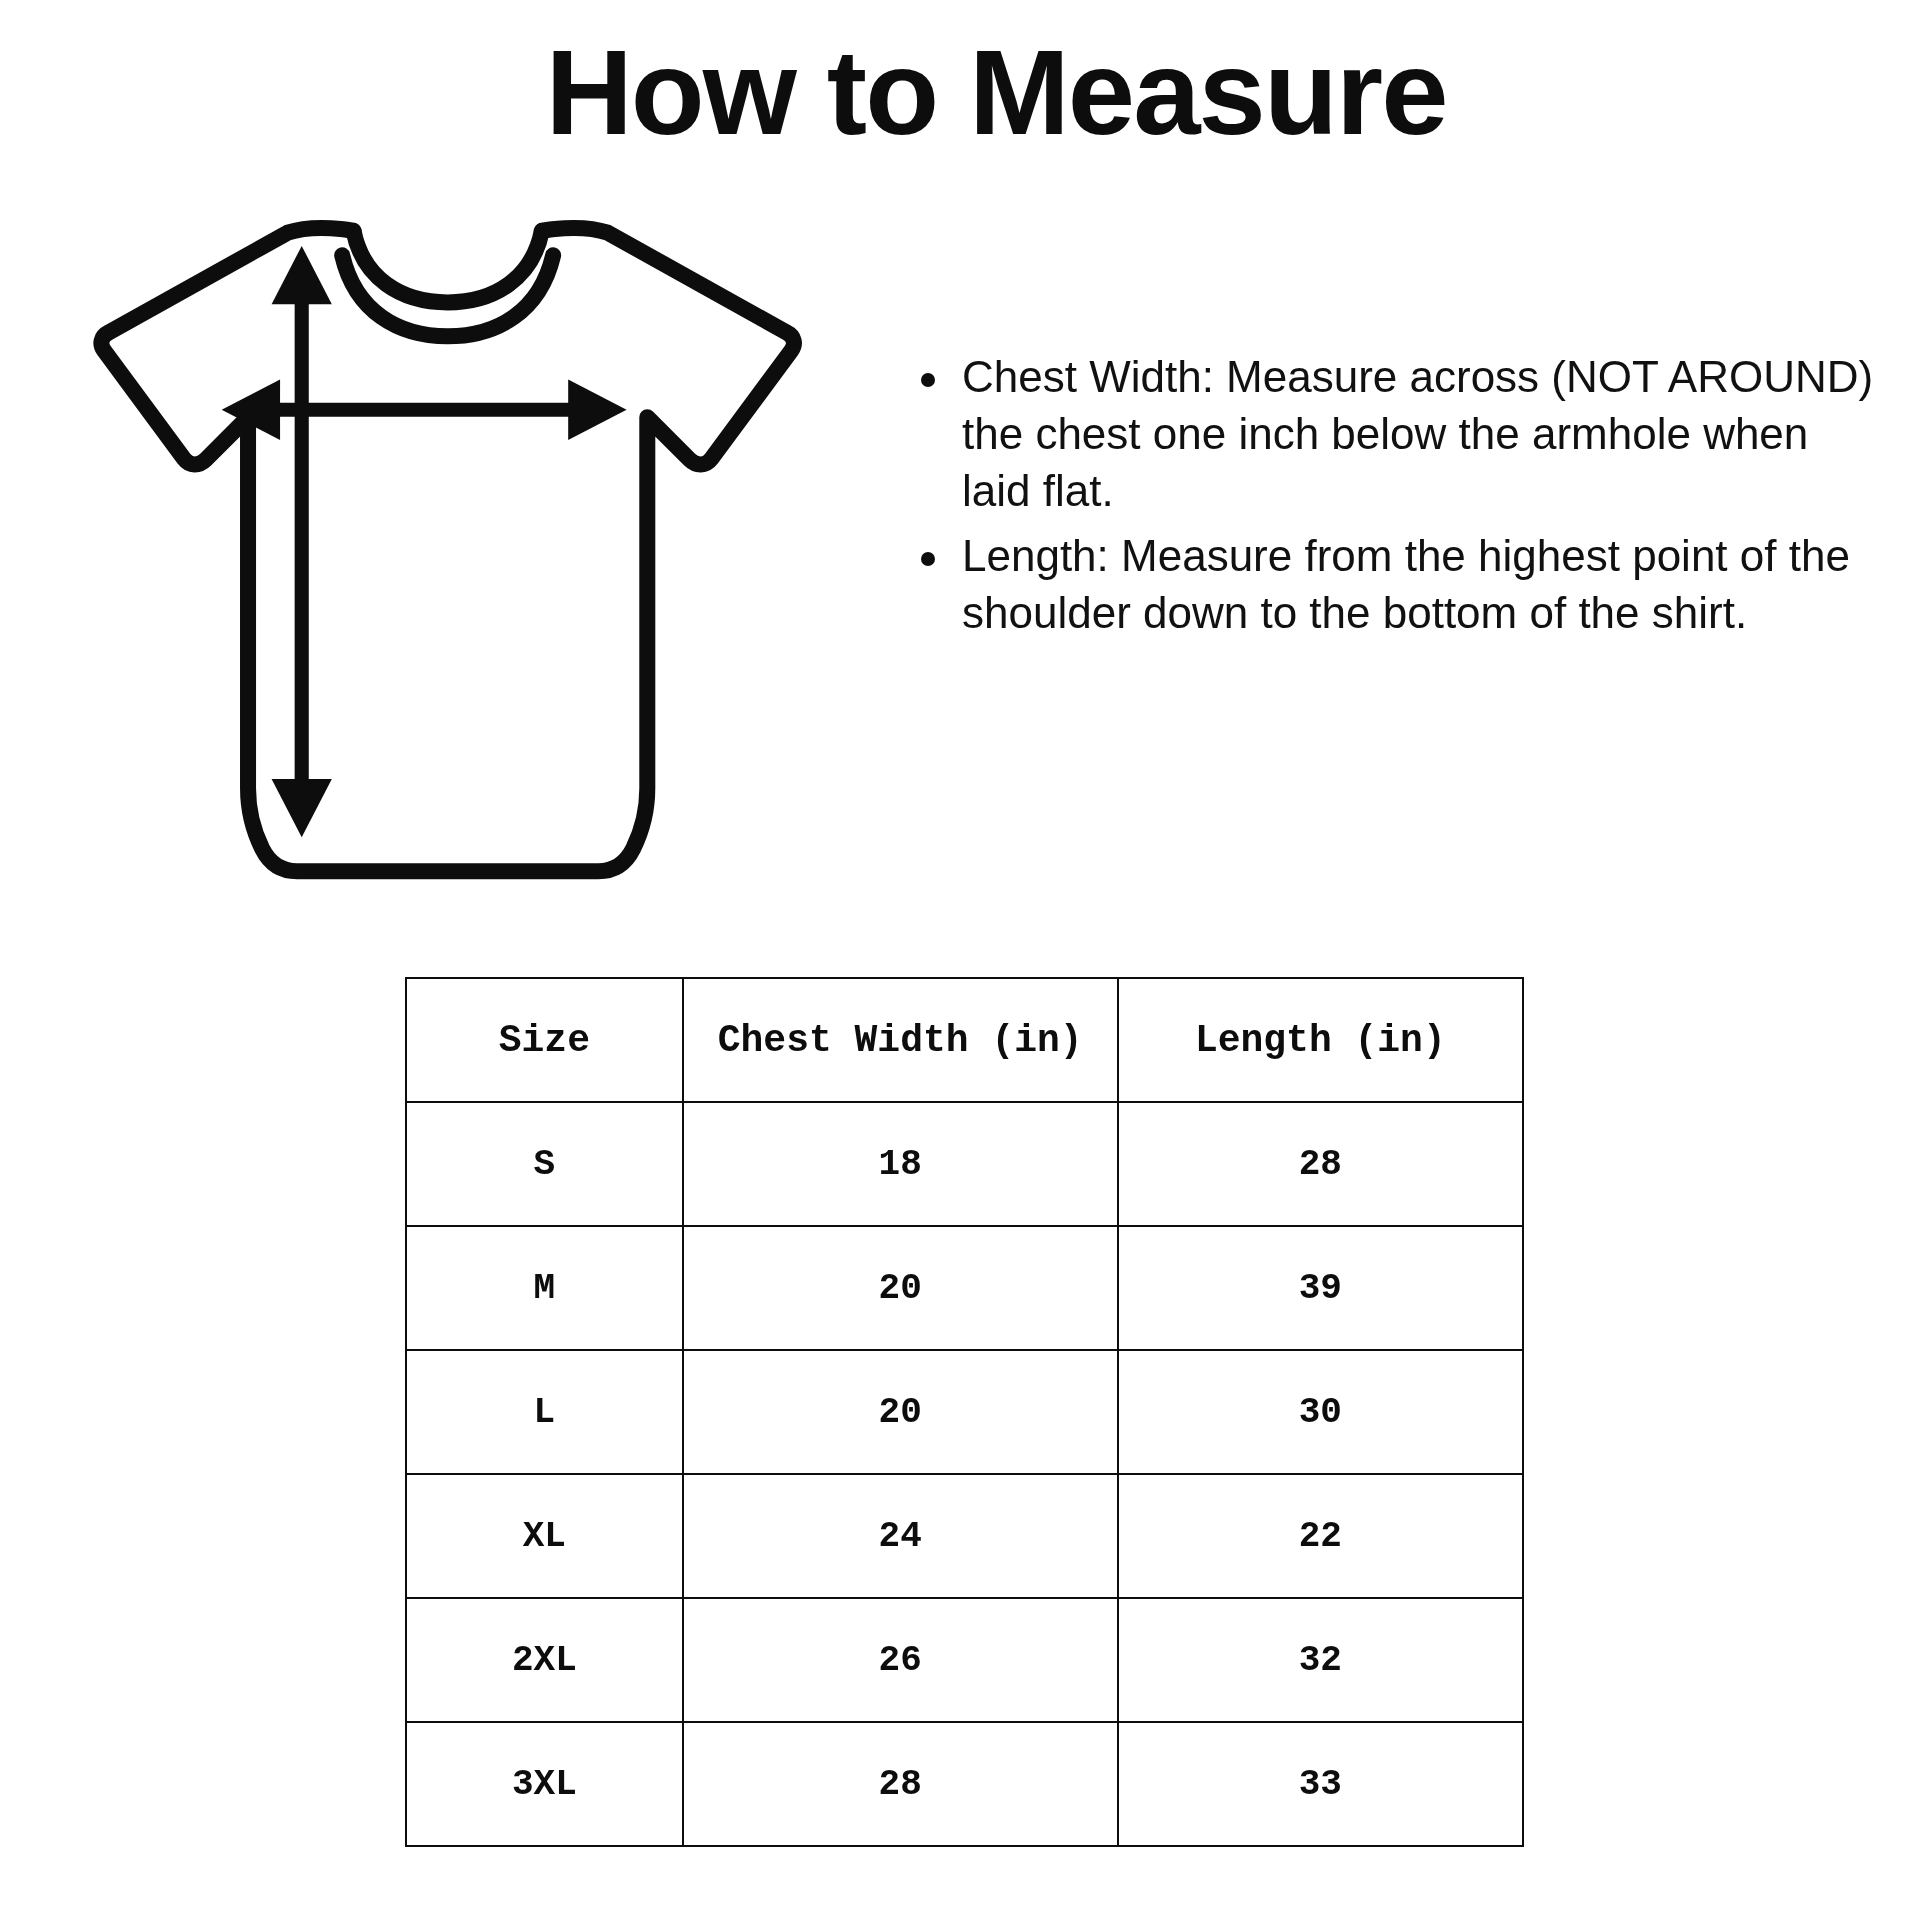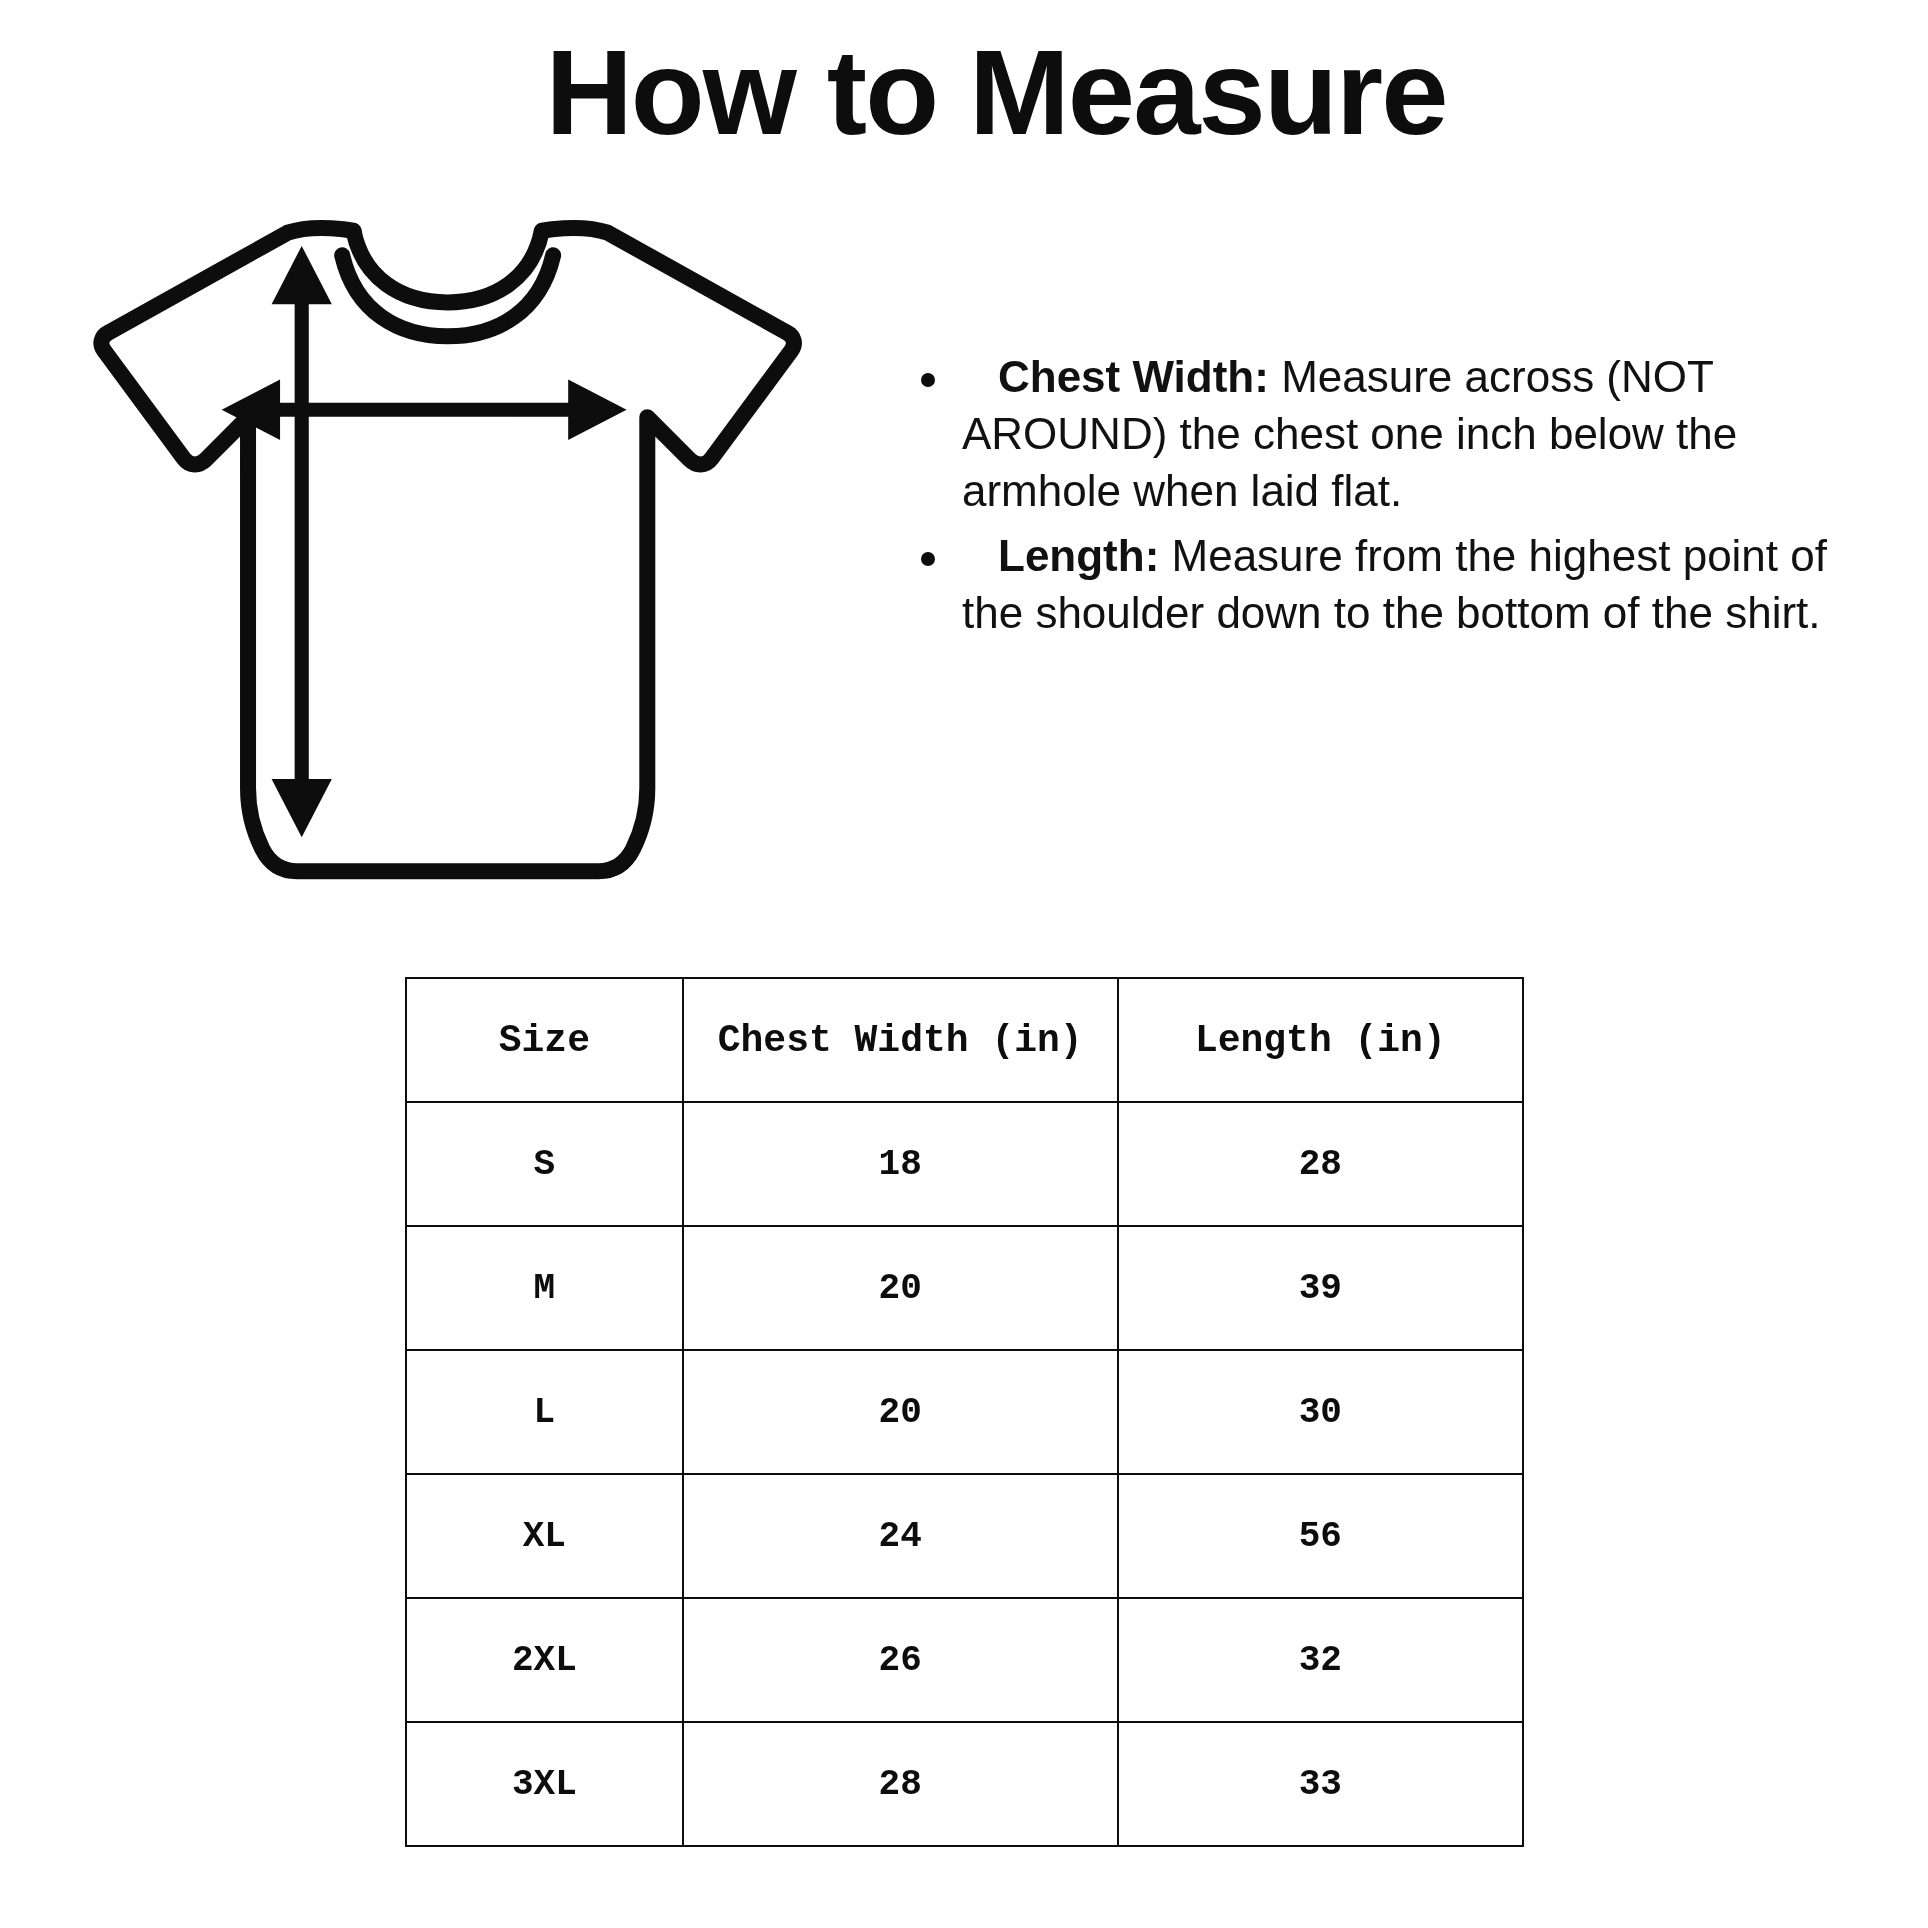--- a/index.html
+++ b/index.html
@@ -63,22 +63,21 @@
     content: "";
     position: absolute;
     left: 17px;
     top: 24.5px;
     width: 14px;
     height: 14px;
     border-radius: 50%;
     background: #0d0d0d;
   }
   .notes b {
-    font-weight: 700;
-    margin-left: 36px;
+    font-weight: 400;
   }
   .table-wrap {
     position: absolute;
     top: 977px;
     left: 405px;
     width: 1119px;
   }
   table.size-table {
     border-collapse: collapse;
     width: 1119px;
@@ -189,21 +188,21 @@
           <td>39</td>
         </tr>
         <tr>
           <td>L</td>
           <td>20</td>
           <td>30</td>
         </tr>
         <tr>
           <td>XL</td>
           <td>24</td>
-          <td>56</td>
+          <td>22</td>
         </tr>
         <tr>
           <td>2XL</td>
           <td>26</td>
           <td>32</td>
         </tr>
         <tr>
           <td>3XL</td>
           <td>28</td>
           <td>33</td>

